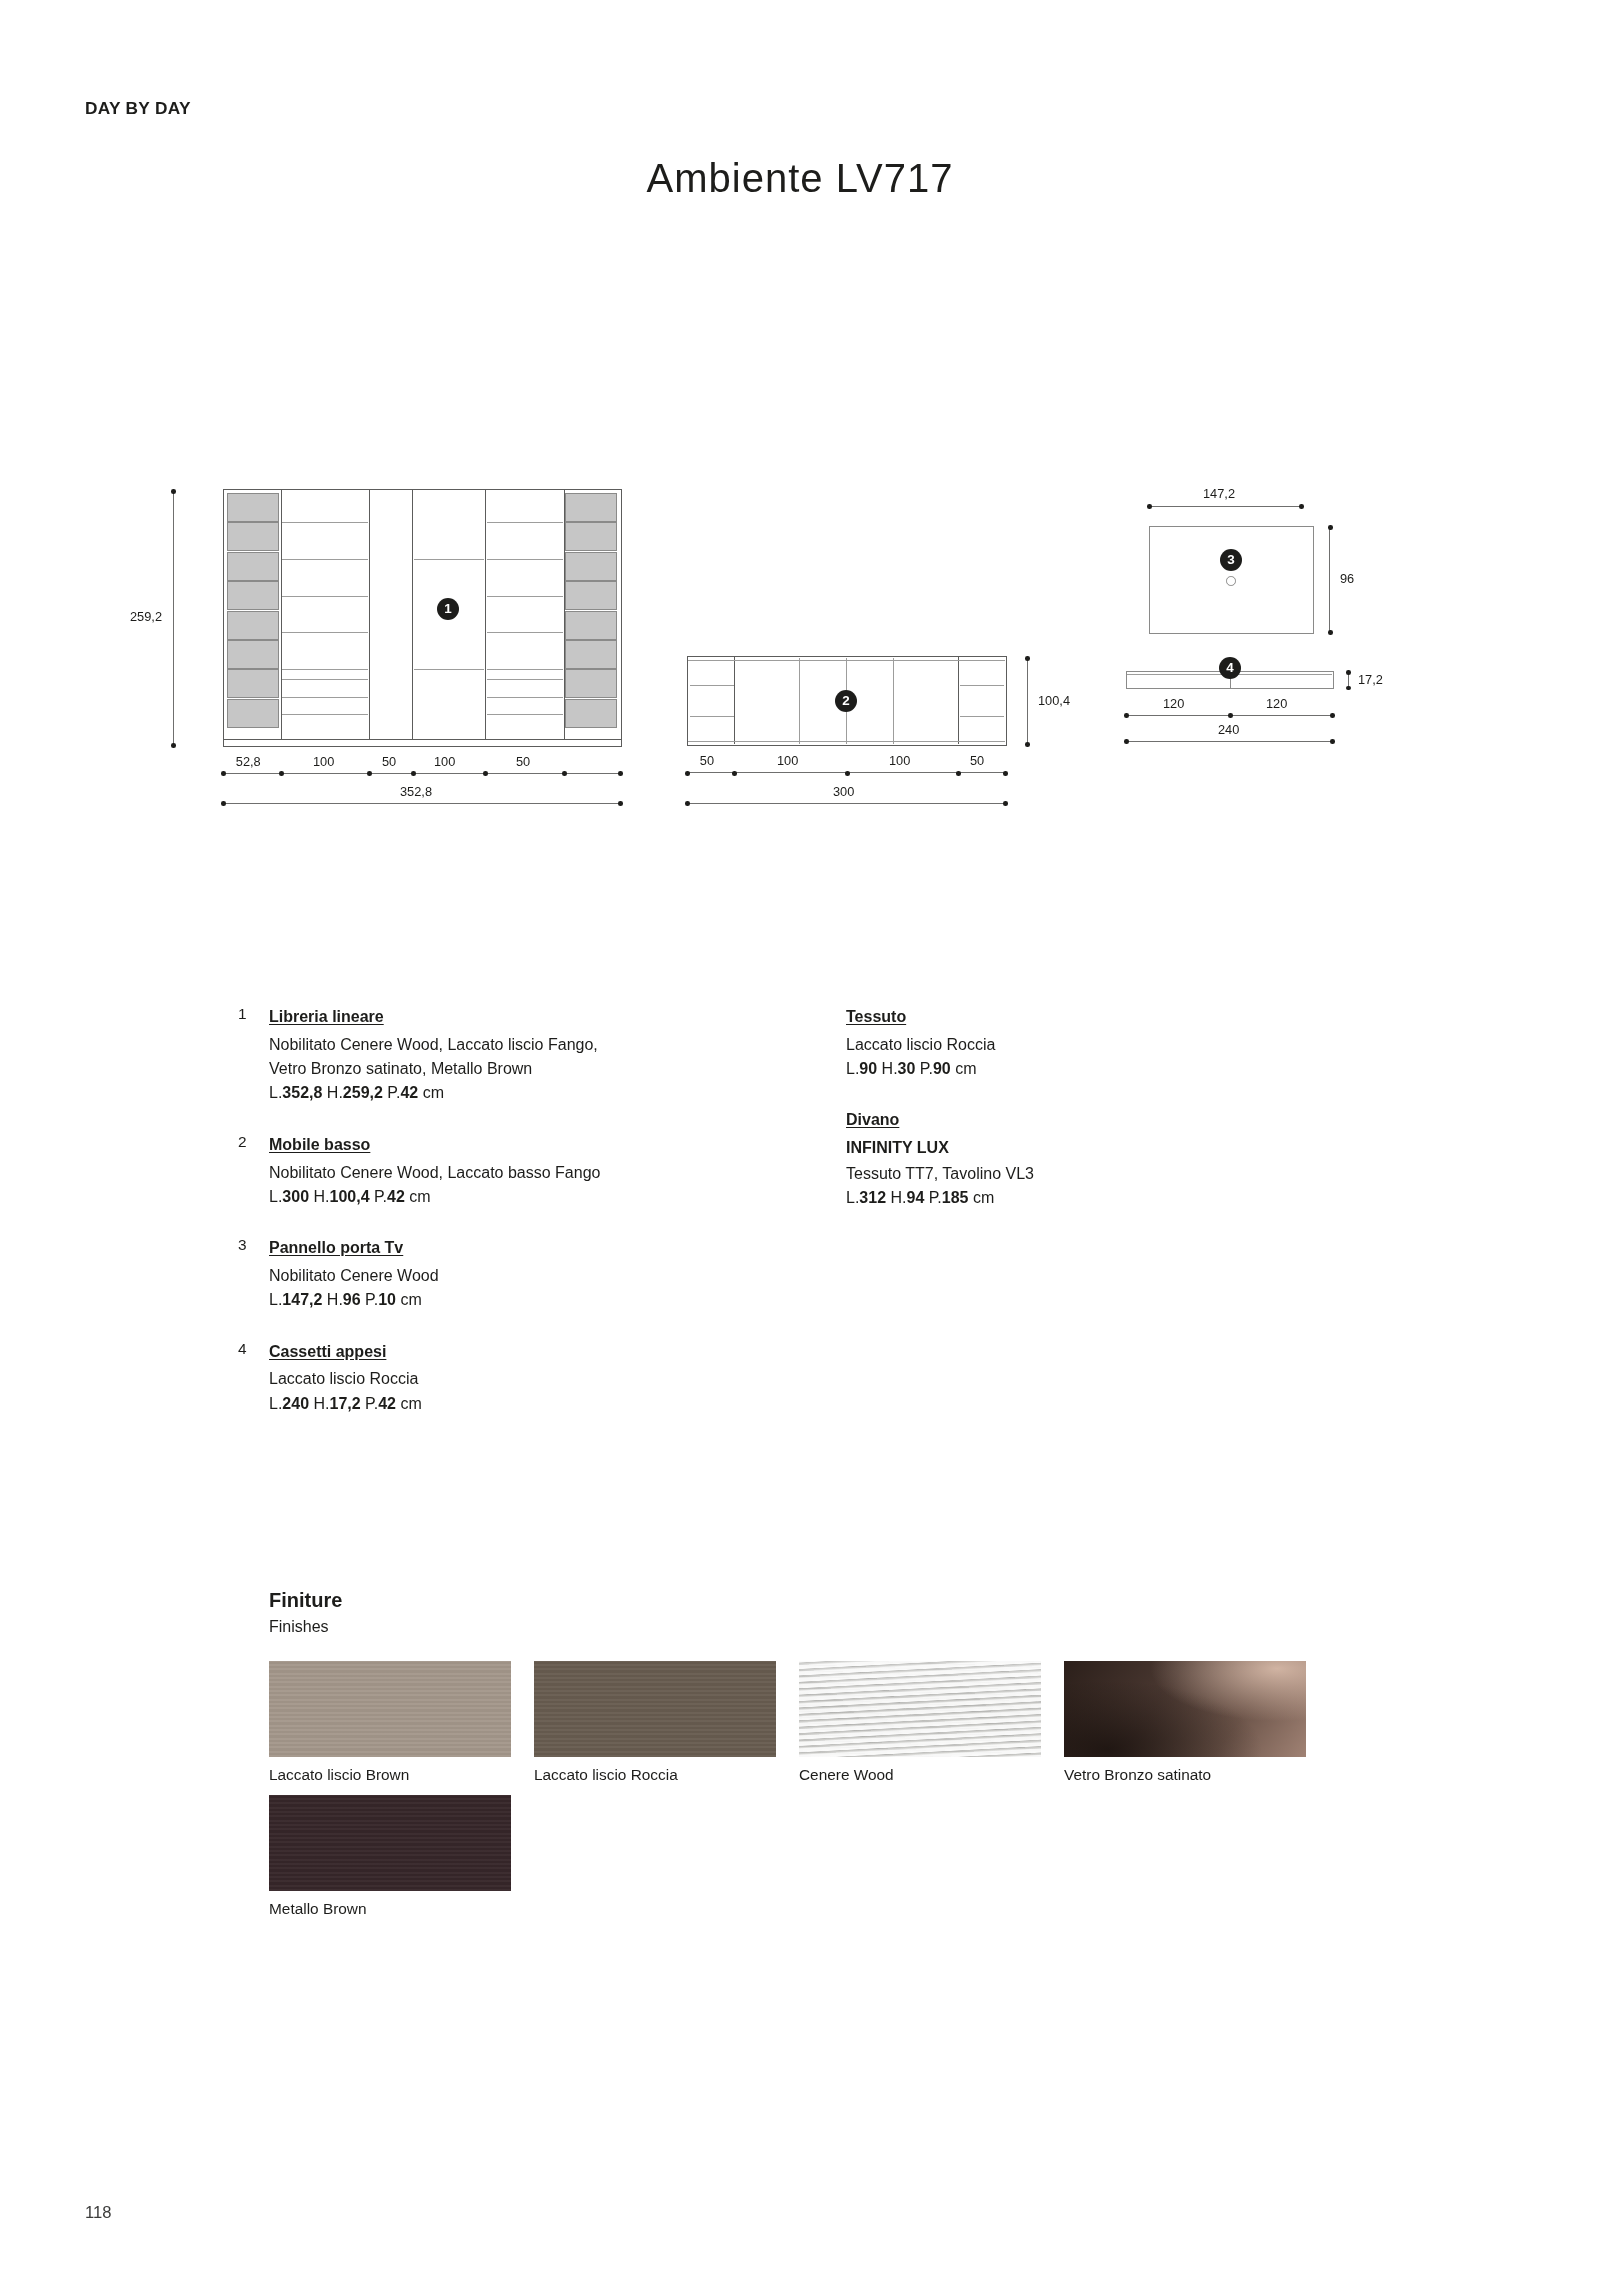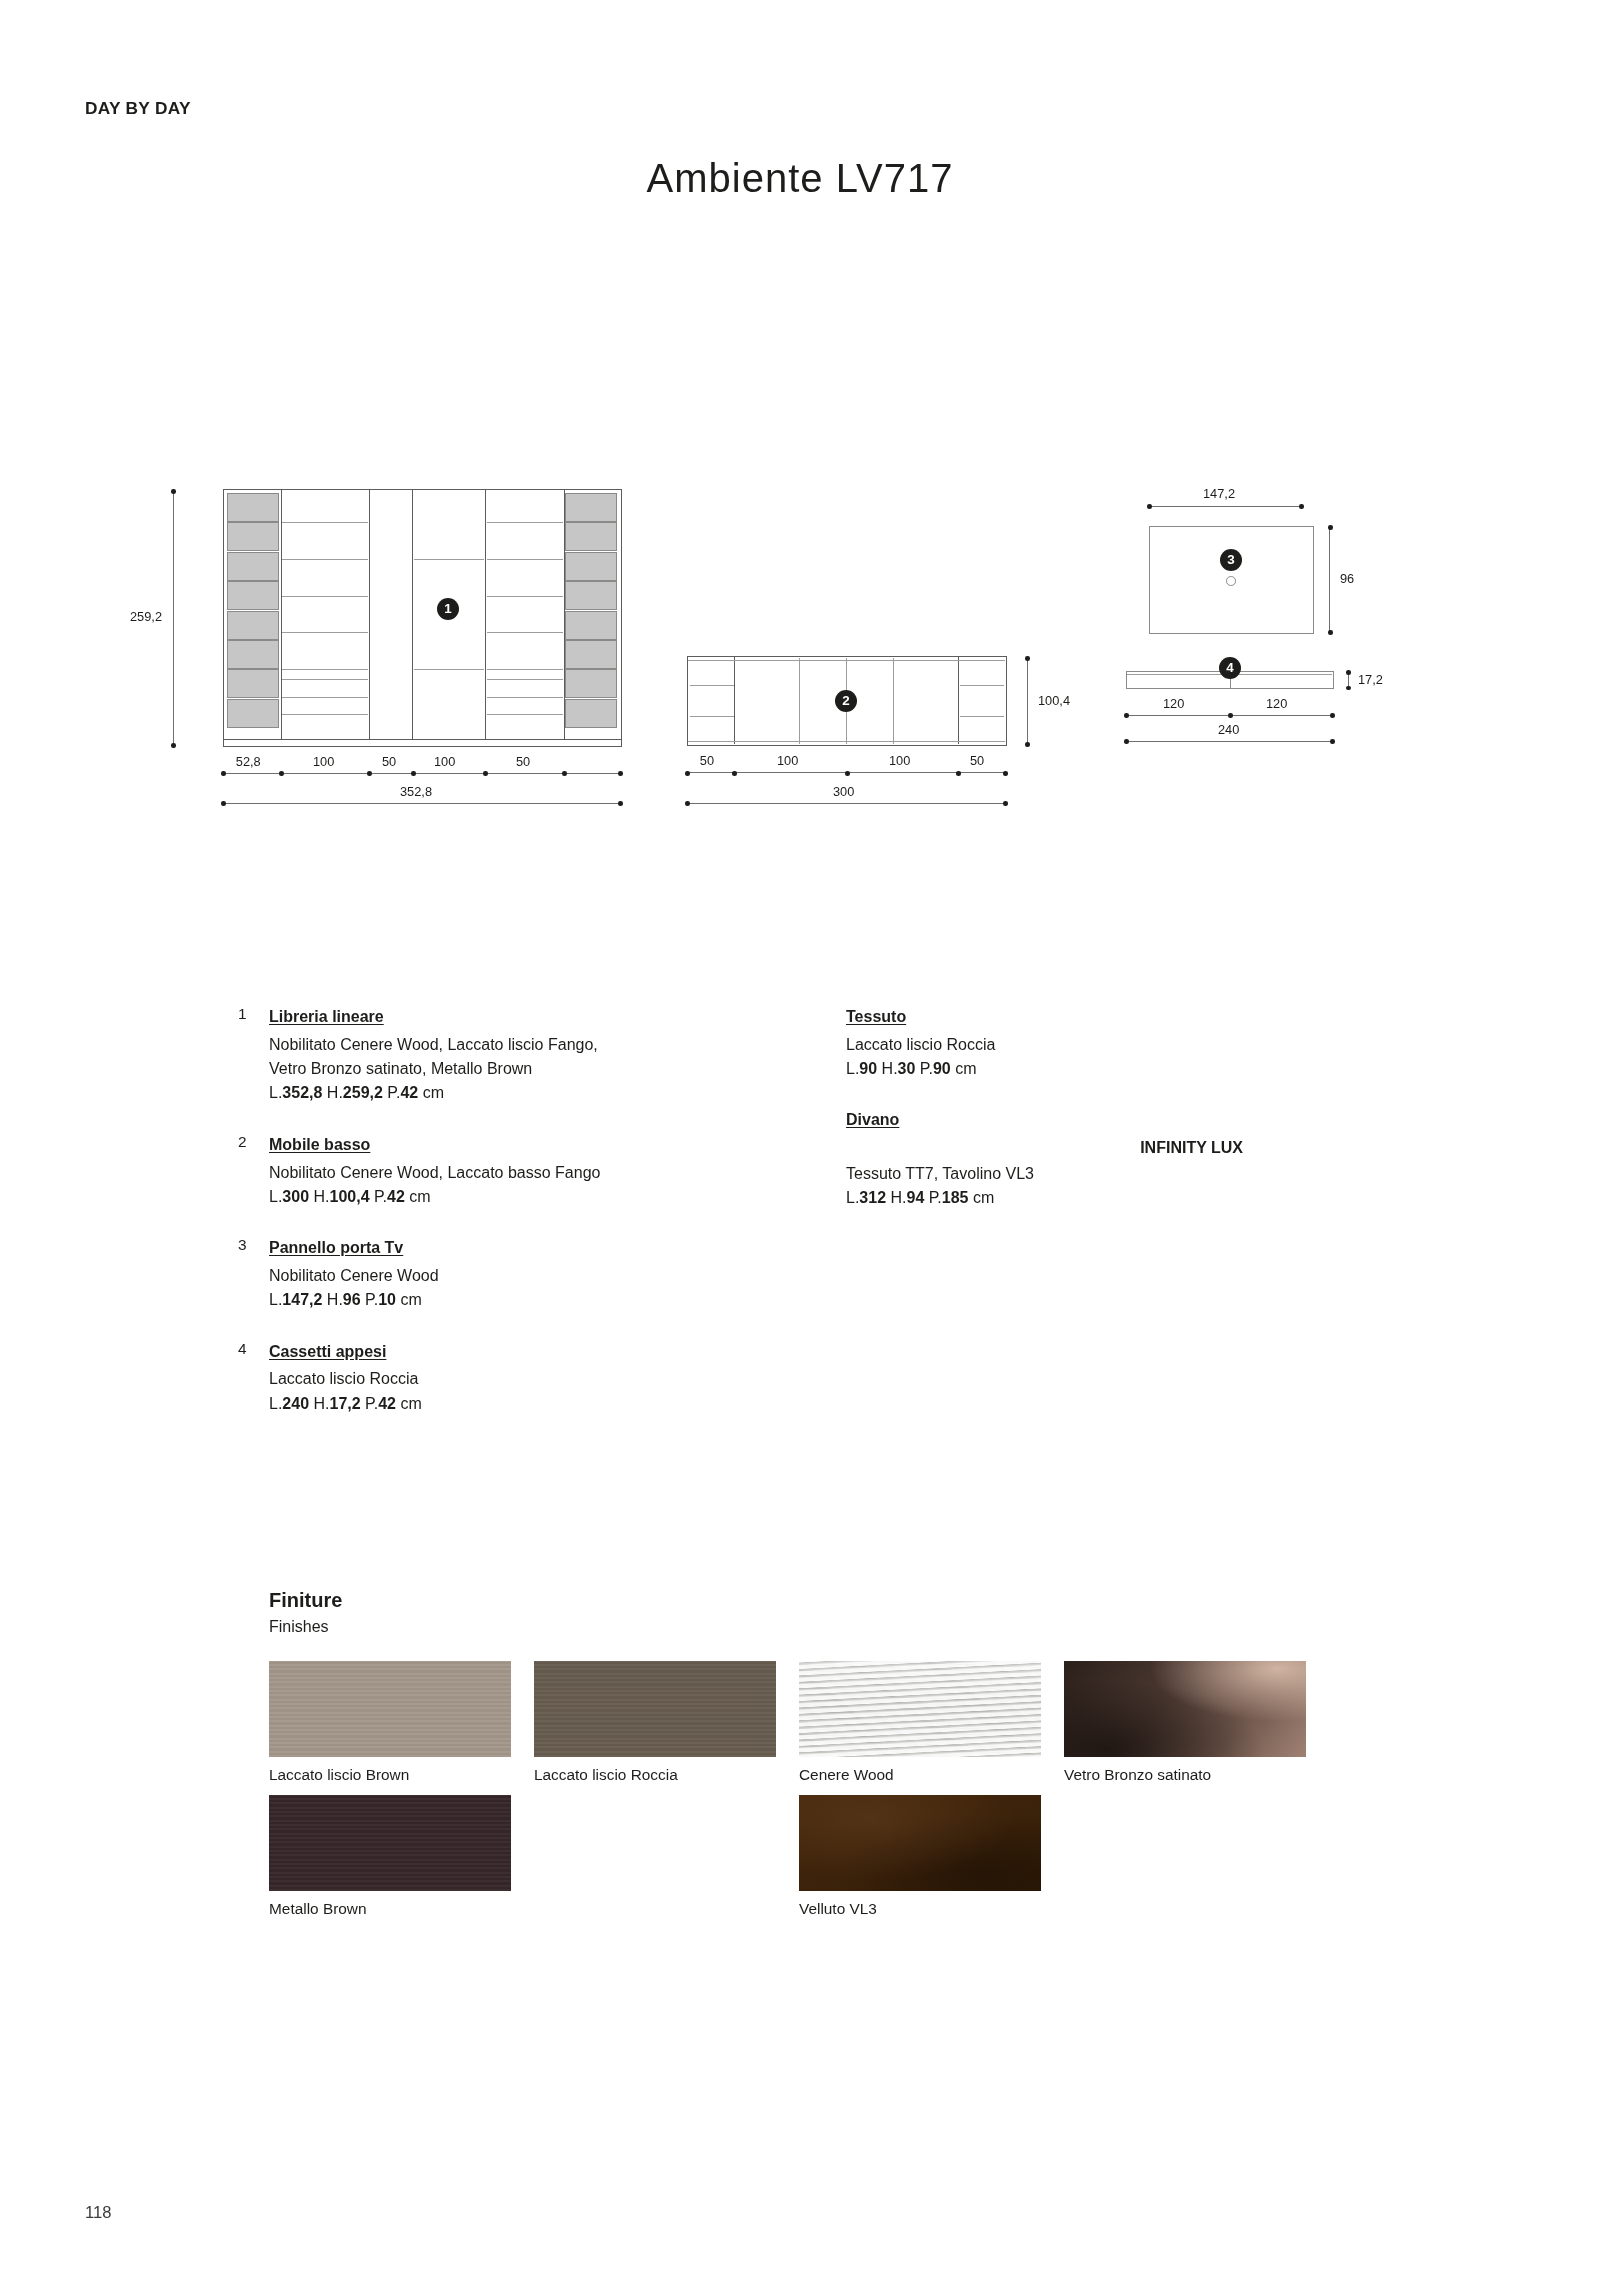--- a/index.html
+++ b/index.html
@@ -110,21 +110,20 @@
     text-decoration: underline;
     text-underline-offset: 1.9px;
     margin: 0 0 3.8px 0;
     line-height: 1.5;
   }
   .spec-sub {
     font-size: 16px;
     font-weight: bold;
     margin: 0 0 1.3px 0;
     line-height: 1.5;
-    text-align: right;
   }
   .spec-line {
     font-size: 16px;
     font-weight: 400;
     line-height: 1.52;
     margin: 0;
   }
   .spec-dim { font-size: 16px; line-height: 1.52; margin: 0; }
   .spec-dim b { font-weight: bold; }
 
@@ -480,24 +479,18 @@
     </div>
   </div>
 
   <div class="swatch-row">
     <div class="swatch-cell" style="left:0px;">
       <div class="swatch-chip" id="sw4" style="background: rgb(54, 38, 41);">
           <div class="tex-noise"></div>
         </div>
       <div class="swatch-label">Metallo Brown</div>
     </div>
-    <div class="swatch-cell" style="left:530px;">
-      <div class="swatch-chip" id="sw6" style="background: rgb(58, 33, 9);">
-          <div class="tex-velvet"></div>
-        </div>
-      <div class="swatch-label">Velluto VL3</div>
-    </div>
   </div>
 
 </div>
 
 <div class="page-num">118</div>
 
 
 </body></html>

